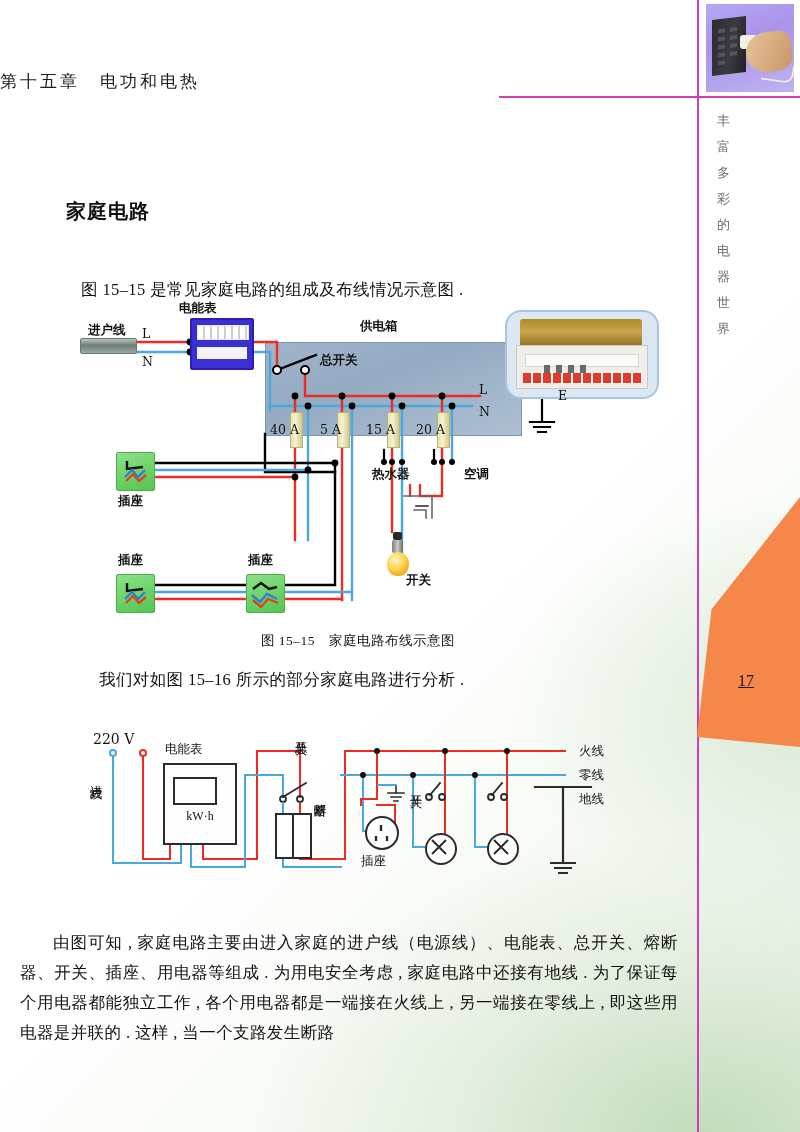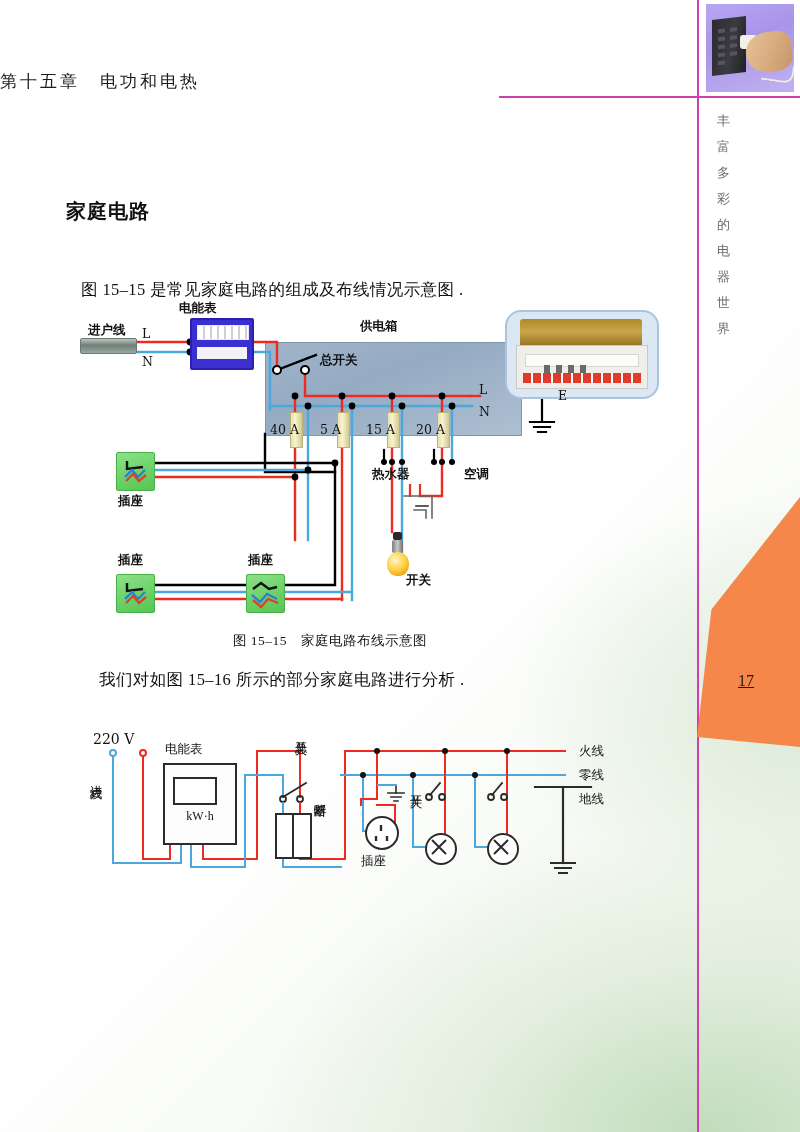--- a/index.html
+++ b/index.html
@@ -78,21 +78,21 @@
   .para{
     position:absolute;font-size:16.5px;color:#121212;line-height:30px;
     letter-spacing:.4px;text-align:justify;
   }
   .p1{left:48px;top:243px;width:600px;text-indent:33px;margin-top:32px;}
   .p2{left:66px;top:665px;width:600px;text-indent:33px;}
   .p3{left:20px;top:928px;width:658px;text-indent:33px;}
   .fig-cap{
     position:absolute;font-size:13.5px;color:#141414;letter-spacing:.5px;
   }
-  .cap1{left:0;top:632px;width:660px;text-align:center;}
+  .cap1{left:0;top:632px;width:660px;text-align:center;padding-left:28px;}
   .cap2{left:0;top:898px;width:660px;text-align:center;}
   
   .fig1{position:absolute;left:80px;top:300px;width:590px;height:330px;}
   .fig1 .lbl{position:absolute;font-size:12.5px;color:#111;white-space:nowrap;
     font-family:"DejaVu Serif",serif;}
   .fig1 .lbl-b{font-weight:bold;}
   .box-supply{
     position:absolute;left:185px;top:42px;width:255px;height:92px;
     background:linear-gradient(160deg,#9fb4c9 0%,#95abc2 40%,#aebfd2 100%);
     border:1px solid #8296ab;
@@ -200,20 +200,21 @@
     <span>界</span>
   </div>
 
   <div class="wedge"></div>
   <div class="pagenum">17</div>
 
   <div class="chapter-head">第十五章　电功和电热</div>
   <div class="h2">家庭电路</div>
   <div class="para p1">图 15–15 是常见家庭电路的组成及布线情况示意图 .</div>
   <div class="para p2">我们对如图 15–16 所示的部分家庭电路进行分析 .</div>
+  <div class="para p3">由图可知 , 家庭电路主要由进入家庭的进户线（电源线）、电能表、总开关、熔断器、开关、插座、用电器等组成 . 为用电安全考虑 , 家庭电路中还接有地线 . 为了保证每个用电器都能独立工作 , 各个用电器都是一端接在火线上 , 另一端接在零线上 , 即这些用电器是并联的 . 这样 , 当一个支路发生断路</div>
   <div class="fig-cap cap1">图 15–15　家庭电路布线示意图</div>
 
   <div class="fig1">
 
     <div class="box-supply"></div>
 
     <svg width="590" height="330">
       <g stroke-linecap="square" fill="none">
 
         <path d="M55,42 L110,42" stroke="#ee2b20" stroke-width="2.4"></path>

